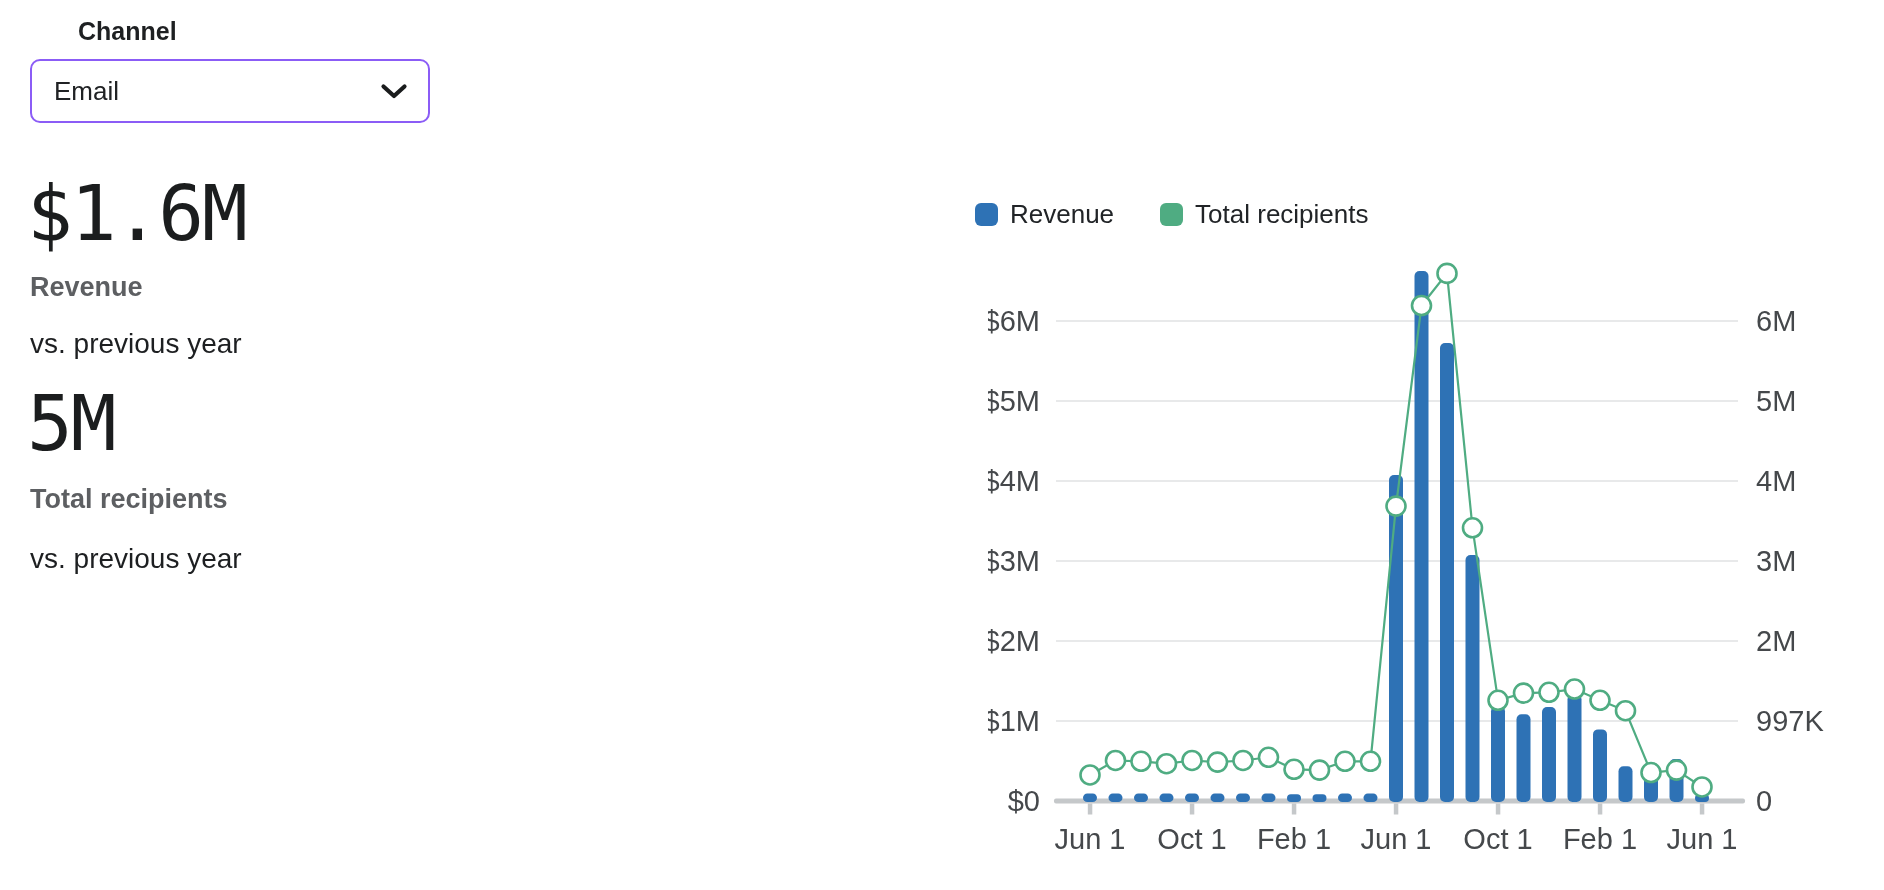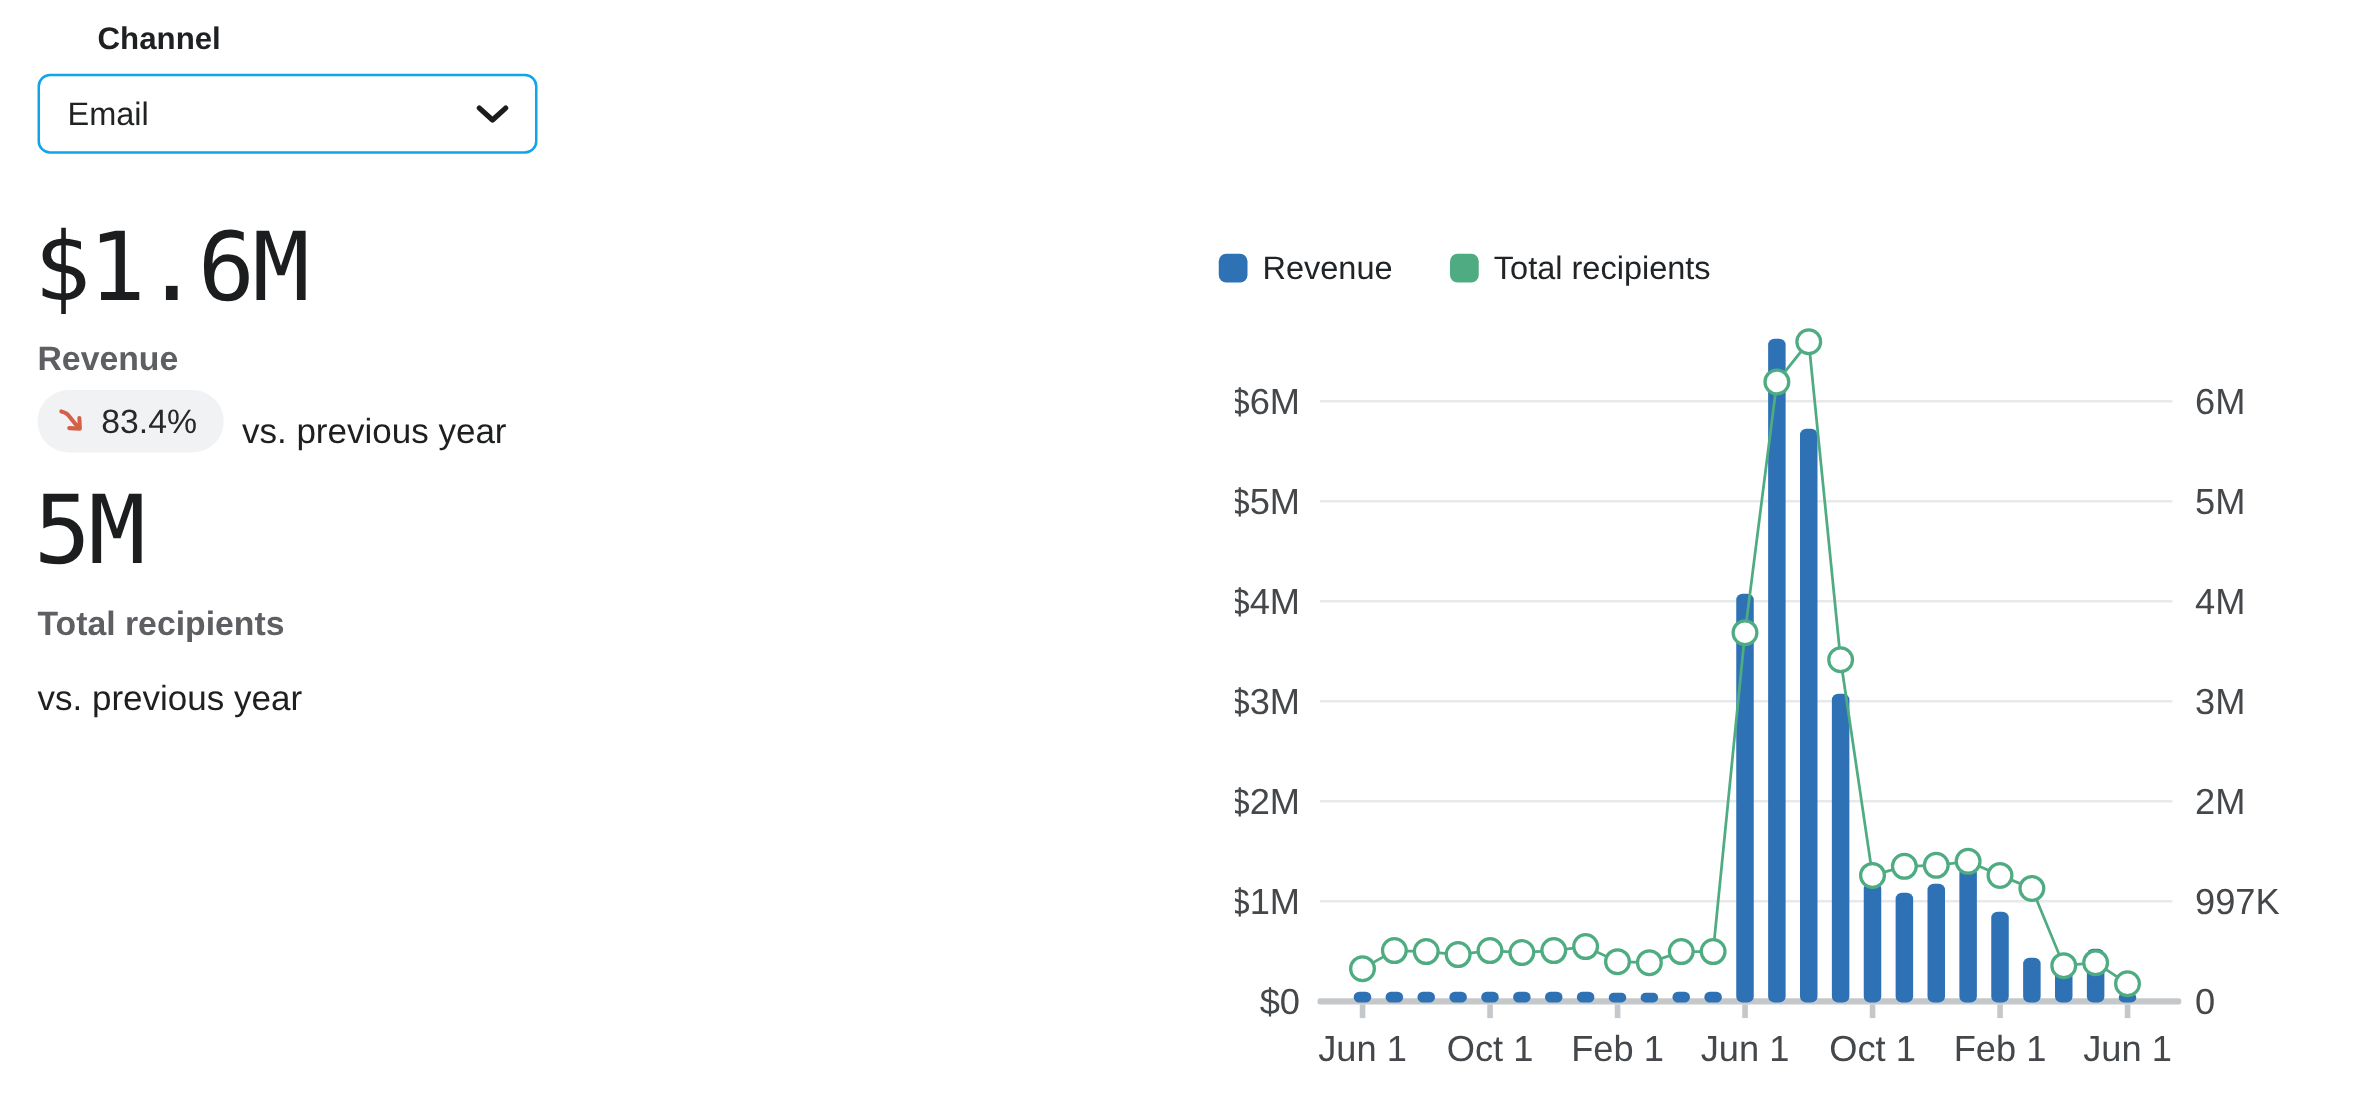--- a/index.html
+++ b/index.html
@@ -6,21 +6,21 @@
   body{
     width:1884px;height:890px;background:#ffffff;position:relative;overflow:hidden;
     font-family:"Liberation Sans", sans-serif;color:#1b1d1f;
   }
   .abs{position:absolute;}
 
   
   .channel-label{left:30px;top:17px;font-size:25px;font-weight:700;color:#1e2022;margin-left:48px;}
   .channel-select{
     left:30px;top:59px;width:400px;height:64px;box-sizing:border-box;
-    border:2px solid #0ea5e9;border-radius:10px;background:#fff;
+    border:2px solid #8b5cf6;border-radius:10px;background:#fff;
     display:flex;align-items:center;justify-content:space-between;
     padding:0 20px 0 22px;font-size:26px;color:#202224;cursor:pointer;
   }
 
   
   .kpi-value{
     left:27px;font-family:"DejaVu Sans Mono", monospace;font-size:76px;line-height:1;
     letter-spacing:-2px;color:#1b1d1e;white-space:nowrap;
   }
   .kpi-value.v1{top:176px;}
@@ -53,27 +53,20 @@
 <div class="abs channel-select">
   <span>Email</span>
   <svg width="28" height="17" viewBox="0 0 28 17" style="flex: 0 0 auto; color: rgb(26, 28, 29);">
     <path d="M3.5 3.5 L14 13 L24.5 3.5" fill="none" stroke="currentColor" stroke-width="4.2" stroke-linecap="round" stroke-linejoin="round"></path>
   </svg>
 </div>
 
 <div class="abs kpi-value v1">$1.6M</div>
 <div class="abs kpi-label l1">Revenue</div>
 <div class="abs badge-row b1">
-  <span class="delta-badge">
-    <svg width="27" height="27" viewBox="0 0 20 20" style="color: rgb(213, 96, 74);">
-      <path d="M3 3.8 C 7.8 4.8, 7.4 7.4, 13.2 13.2" fill="none" stroke="currentColor" stroke-width="2.4" stroke-linecap="round"></path>
-      <path d="M13.7 7.7 L14 14 L7.7 13.7" fill="none" stroke="currentColor" stroke-width="2.4" stroke-linecap="round" stroke-linejoin="round"></path>
-    </svg>
-    <span>83.4%</span>
-  </span>
   <span class="comparison-text">vs. previous year</span>
 </div>
 
 <div class="abs kpi-value v2">5M</div>
 <div class="abs kpi-label l2">Total recipients</div>
 <div class="abs badge-row b2">
   <span class="comparison-text">vs. previous year</span>
 </div>
 
 <div class="abs chart-legend">

